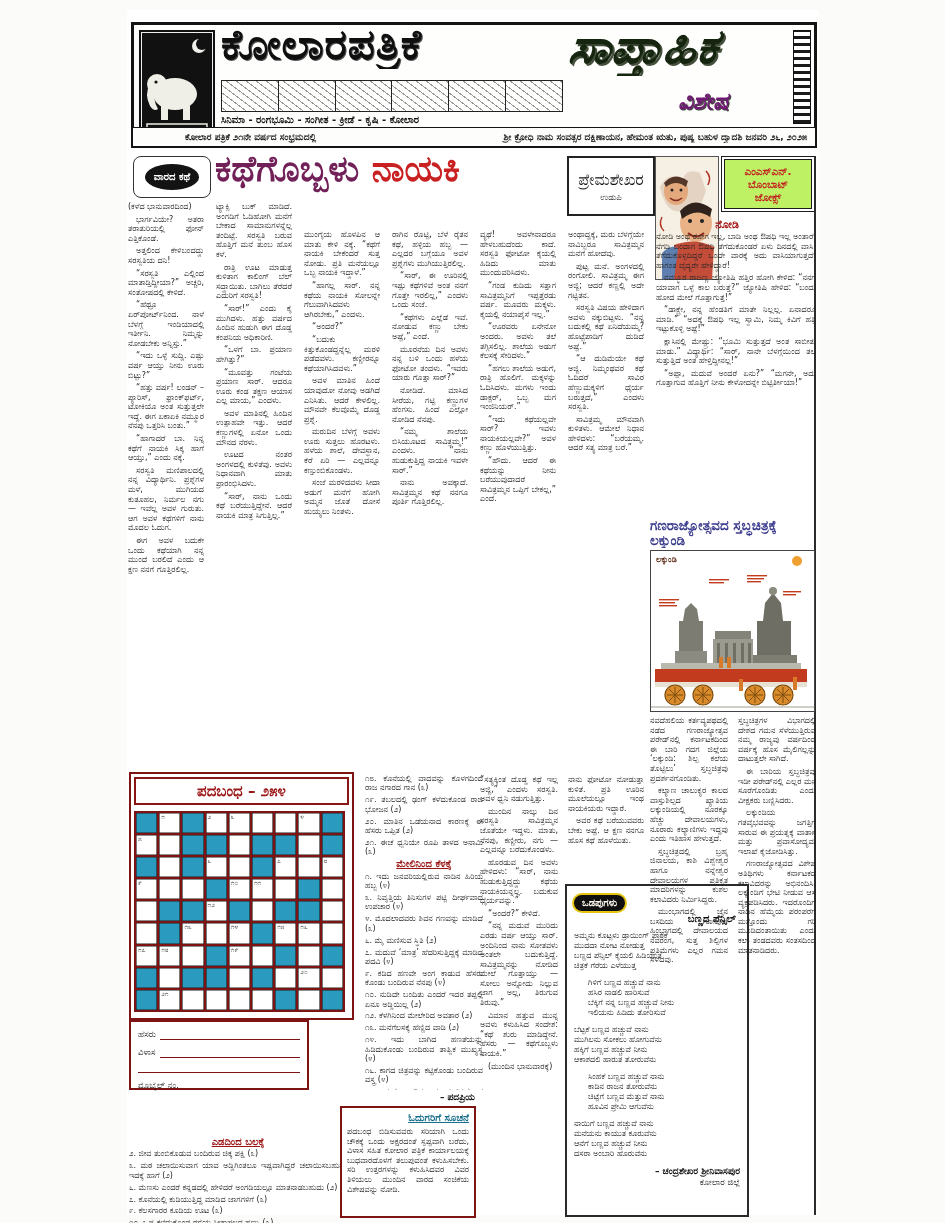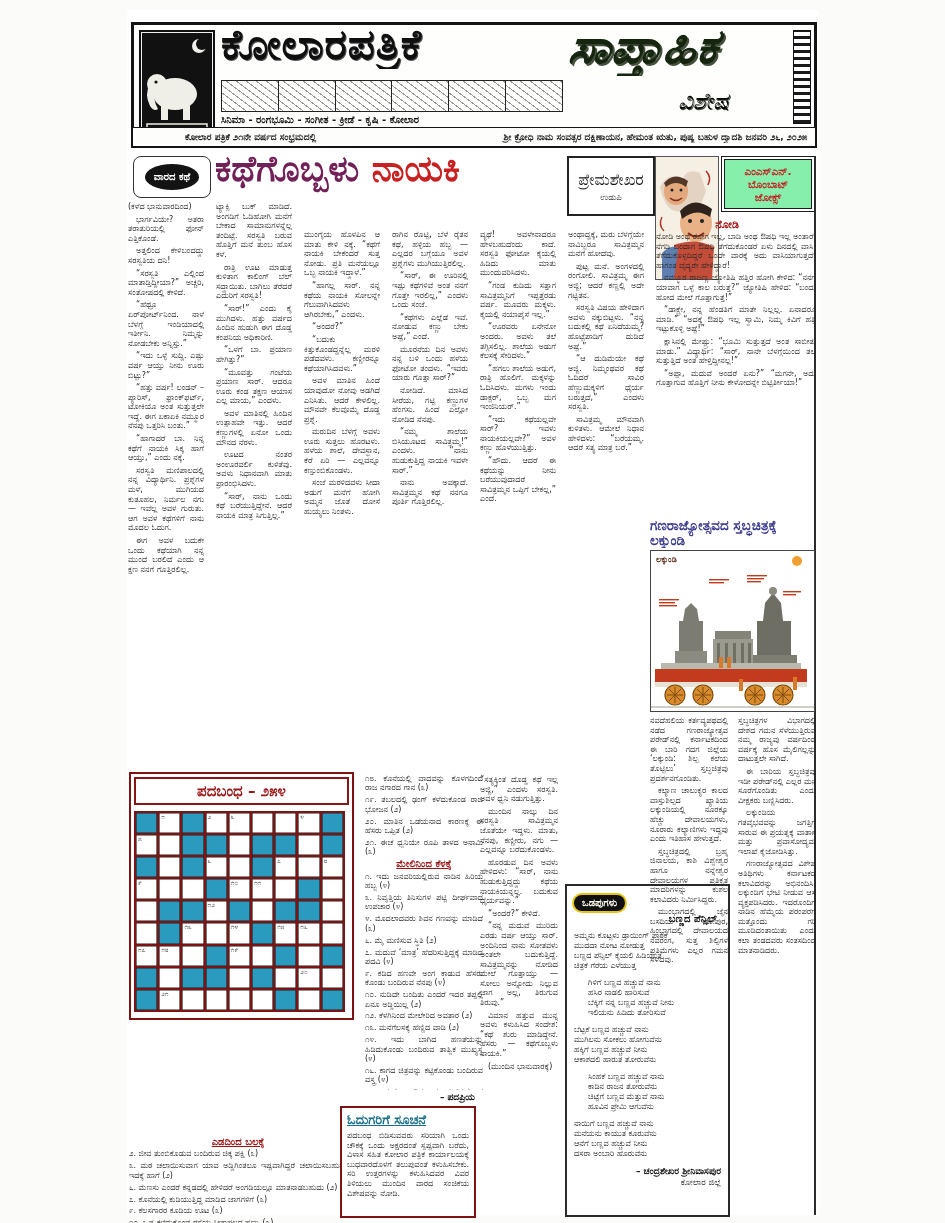--- a/index.html
+++ b/index.html
@@ -22,22 +22,22 @@
   .mast-strip{position:absolute;left:88px;top:56px;width:340px;height:30px;border:1px solid #222;
               display:flex;}
   .mast-strip span{flex:1;border-right:1px solid #222;
       background:repeating-linear-gradient(37deg,#fff 0 2px,#9a9a92 2px 3px,#fff 3px 6px);}
   .mast-strip span:last-child{border-right:none;}
   .mast-tag{position:absolute;left:88px;top:90px;font-size:10px;font-weight:bold;color:#161616;
             width:345px;white-space:nowrap;overflow:hidden;}
   .mast-week1{position:absolute;left:436px;top:-6px;font-size:48px;font-weight:bold;font-style:italic;
               color:#16250f;transform:skewX(-5deg);text-shadow:2px 2px 0 #44503c;white-space:nowrap;
               width:230px;overflow:hidden;}
-  .mast-week2{position:absolute;left:545px;top:64px;font-size:23px;font-weight:normal;font-style:italic;
-              color:#000000;text-shadow:1px 1px 0 #44503c;white-space:nowrap;overflow:hidden;width:120px;}
+  .mast-week2{position:absolute;left:545px;top:64px;font-size:23px;font-weight:bold;font-style:italic;
+              color:#701a75;text-shadow:1px 1px 0 #44503c;white-space:nowrap;overflow:hidden;width:120px;}
   .mast-orn{position:absolute;right:4px;top:6px;width:16px;height:92px;
       background:repeating-linear-gradient(0deg,#1a1a1a 0 3px,#fff 3px 7px);border:1px solid #111;}
   .mast-bottom{position:absolute;left:0;bottom:0;width:100%;height:18px;border-top:1px solid #141414;
                display:flex;justify-content:space-between;align-items:center;background:#fdfdfb;}
   .mast-bottom .bn{font-size:9px;font-weight:bold;margin:0 8px;white-space:nowrap;overflow:hidden;padding-left:44px;}
   .mast-bottom .bn.date{max-width:430px;}
 
   
   .badge-box{left:6px;top:146px;width:76px;height:40px;border:1px solid #333;border-radius:8px;
              display:flex;align-items:center;justify-content:center;}
@@ -48,21 +48,21 @@
   .headline .h1a{color:#722058;}
   .headline .h1b{color:#c92121;}
   .byline-box{left:441px;top:147px;width:84px;height:56px;border:1px solid #222;
               box-shadow:0 0 0 1px #222, 0 0 0 3px #fff inset;display:flex;flex-direction:column;
               align-items:center;justify-content:center;background:#fff;}
   .byline-box .auth{font-size:16px;font-weight:normal;color:#111;}
   .byline-box .place{font-size:8.5px;color:#333;margin-top:3px;}
 
   .cartoon{left:528px;top:146px;width:62px;height:122px;border:1px solid #555;background:#f6f1e6;overflow:hidden;}
   .jokes-box{left:594px;top:146px;width:92px;height:54px;border:1px solid #1c1c1c;
-             box-shadow:0 0 0 2px #fff inset,0 0 0 3px #1c1c1c inset;background:#86efac;
+             box-shadow:0 0 0 2px #fff inset,0 0 0 3px #1c1c1c inset;background:#bef264;
              display:flex;flex-direction:column;align-items:center;justify-content:center;}
   .jokes-box div{color:#c22323;font-weight:bold;font-size:10.5px;line-height:13px;}
   .nodi{left:540px;top:208px;width:120px;text-align:center;color:#a31212;font-weight:bold;font-size:11px;}
 
   
   .vrule{left:687px;top:146px;width:1.5px;height:1059px;background:#2c2c2c;}
 
   
   .cw-box{left:2px;top:762px;width:221px;height:244px;border:2px solid #7d1313;background:#fff;}
   .cw-title{margin:3px;border:2px solid #8a1515;color:#9b1616;font-weight:bold;font-size:15px;
@@ -82,25 +82,25 @@
   .clue-head{color:#9b1616;font-weight:bold;text-decoration:underline;text-align:center;
              font-size:10px;margin:2px 0 3px 0;}
   .clues{font-size:8px;line-height:9.4px;text-align:justify;color:#242424;overflow:hidden;position:absolute;}
   .clues p{margin:0 0 2.5px 0;}
   .left-clues{left:2px;top:1080px;width:218px;height:124px;border-bottom:8px solid #b91c1c;margin-top:45px;}
   .right-clues{left:238px;top:764px;width:118px;height:316px;}
   .pada-sig{left:248px;top:1082px;width:100px;text-align:right;font-weight:bold;font-size:9px;color:#111;}
 
   .notice-box{left:213px;top:1096px;width:136px;height:112px;border:2px solid #7d1313;background:#fff;
               padding:3px 5px;box-sizing:border-box;overflow:hidden;}
-  .notice-head{color:#19708d;font-weight:bold;text-decoration:underline;text-align:left;font-size:13px;margin:1px 0 3px;}
+  .notice-head{color:#19708d;font-weight:bold;text-decoration:underline;text-align:right;font-size:10px;margin:1px 0 3px;}
   .notice-text{font-size:8px;line-height:9.6px;text-align:justify;color:#242424;}
 
   
-  .poem-box{left:438px;top:874px;width:165px;height:333px;border:2px solid #2a2a2a;background:#fff;
+  .poem-box{left:438px;top:874px;width:184px;height:333px;border:2px solid #2a2a2a;background:#fff;
             box-sizing:border-box;padding:5px 7px;overflow:hidden;}
   .poem-badge{display:inline-block;background:#101010;color:#fffdf2;font-weight:bold;font-size:10px;
               padding:2px 8px;border-radius:9px;box-shadow:0 0 0 2px #e6c512;}
   .poem-title{text-align:right;font-weight:bold;font-size:10px;color:#111;margin:2px 4px 6px 0;}
   .poem p{font-size:8px;line-height:10px;margin:0 0 7px 0;white-space:pre-line;color:#222;}
   .poem p:nth-child(even){margin-left:14px;}
   .poem-sig{text-align:right;font-weight:bold;font-size:9px;color:#111;margin-top:2px;}
   .poem-place{text-align:right;font-size:8.5px;color:#222;}
 
   
@@ -209,21 +209,21 @@
       <p data-interactable="false">ಸರಸ್ವತಿ ಮಣಿಪಾಲದಲ್ಲಿ ನನ್ನ ವಿದ್ಯಾರ್ಥಿನಿ. ಪ್ರಶ್ನೆಗಳ ಮಳೆ, ಮುಗಿಯದ ಕುತೂಹಲ, ನಿರ್ಮಲ ನಗು — ಇವೆಲ್ಲ ಅವಳ ಗುರುತು. ಆಗ ಅವಳ ಕಥೆಗಳಿಗೆ ನಾನು ಮೊದಲ ಓದುಗ.</p>
       <p data-interactable="false">ಈಗ ಅವಳ ಬದುಕೇ ಒಂದು ಕಥೆಯಾಗಿ ನನ್ನ ಮುಂದೆ ಬರಲಿದೆ ಎಂದು ಆ ಕ್ಷಣ ನನಗೆ ಗೊತ್ತಿರಲಿಲ್ಲ.</p>
     </div>
   <div class="txtcol" style="left:89px;top:192px;width:76px;height:568px;" data-interactable="false">
       <p data-interactable="false">ಟ್ಯಾಕ್ಸಿ ಬುಕ್ ಮಾಡಿದೆ. ಅಂಗಡಿಗೆ ಓಡಿಹೋಗಿ ಮನೆಗೆ ಬೇಕಾದ ಸಾಮಾನುಗಳನ್ನೆಲ್ಲ ತಂದಿಟ್ಟೆ. ಸರಸ್ವತಿ ಬರುವ ಹೊತ್ತಿಗೆ ಮನೆ ತುಂಬ ಹೊಸ ಕಳೆ.</p>
       <p data-interactable="false">ರಾತ್ರಿ ಊಟ ಮಾಡುತ್ತ ಕುಳಿತಾಗ ಕಾಲಿಂಗ್ ಬೆಲ್ ಸದ್ದಾಯಿತು. ಬಾಗಿಲು ತೆರೆದರೆ ಎದುರಿಗೆ ಸರಸ್ವತಿ!</p>
       <p data-interactable="false">“ಸಾರ್!” ಎಂದು ಕೈ ಮುಗಿದಳು. ಹತ್ತು ವರ್ಷದ ಹಿಂದಿನ ಹುಡುಗಿ ಈಗ ದೊಡ್ಡ ಕಂಪನಿಯ ಅಧಿಕಾರಿಣಿ.</p>
       <p data-interactable="false">“ಒಳಗೆ ಬಾ. ಪ್ರಯಾಣ ಹೇಗಿತ್ತು?”</p>
       <p data-interactable="false">“ಮೂವತ್ತು ಗಂಟೆಯ ಪ್ರಯಾಣ ಸಾರ್. ಆದರೂ ಊರು ಕಂಡ ತಕ್ಷಣ ಆಯಾಸ ಎಲ್ಲ ಮಾಯ,” ಎಂದಳು.</p>
       <p data-interactable="false">ಅವಳ ಮಾತಿನಲ್ಲಿ ಹಿಂದಿನ ಉತ್ಸಾಹವೇ ಇತ್ತು. ಆದರೆ ಕಣ್ಣುಗಳಲ್ಲಿ ಏನೋ ಒಂದು ಮೌನದ ನೆರಳು.</p>
-      <p data-interactable="false">ಊಟದ ನಂತರ ಅಂಊರವರ್ಲಿ ಕುಳಿತೆವು. ಅವಳು ನಿಧಾನವಾಗಿ ಮಾತು ಪ್ರಾರಂಭಿಸಿದಳು.</p>
+      <p data-interactable="false">ಊಟದ ನಂತರ ಅಂಗಳದಲ್ಲಿ ಕುಳಿತೆವು. ಅವಳು ನಿಧಾನವಾಗಿ ಮಾತು ಪ್ರಾರಂಭಿಸಿದಳು.</p>
       <p data-interactable="false">“ಸಾರ್, ನಾನು ಒಂದು ಕಥೆ ಬರೆಯುತ್ತಿದ್ದೇನೆ. ಆದರೆ ನಾಯಕಿ ಮಾತ್ರ ಸಿಗುತ್ತಿಲ್ಲ.”</p>
     </div>
   <div class="txtcol" style="left:177px;top:220px;width:76px;height:540px;" data-interactable="false">
       <p data-interactable="false">ಮುಂಗೈಯ ಹೊಳಪಿನ ಆ ಮಾತು ಕೇಳಿ ನಕ್ಕೆ. “ಕಥೆಗೆ ನಾಯಕಿ ಬೇಕೆಂದರೆ ಸುತ್ತ ನೋಡು. ಪ್ರತಿ ಮನೆಯಲ್ಲೂ ಒಬ್ಬ ನಾಯಕಿ ಇದ್ದಾಳೆ.”</p>
       <p data-interactable="false">“ಹಾಗಲ್ಲ ಸಾರ್. ನನ್ನ ಕಥೆಯ ನಾಯಕಿ ಸೋಲನ್ನೇ ಗೆಲುವಾಗಿಸಿದವಳು ಆಗಿರಬೇಕು,” ಎಂದಳು.</p>
       <p data-interactable="false">“ಅಂದರೆ?”</p>
       <p data-interactable="false">“ಬದುಕು ಕಿತ್ತುಕೊಂಡದ್ದನ್ನೆಲ್ಲ ಮರಳಿ ಪಡೆದವಳು. ಕಣ್ಣೀರನ್ನೂ ಕಥೆಯಾಗಿಸಿದವಳು.”</p>
       <p data-interactable="false">ಅವಳ ಮಾತಿನ ಹಿಂದೆ ಯಾವುದೋ ನೋವು ಅಡಗಿದೆ ಎನಿಸಿತು. ಆದರೆ ಕೇಳಲಿಲ್ಲ. ಮೌನವೇ ಕೆಲವೊಮ್ಮೆ ದೊಡ್ಡ ಪ್ರಶ್ನೆ.</p>
       <p data-interactable="false">ಮರುದಿನ ಬೆಳಗ್ಗೆ ಅವಳು ಊರು ಸುತ್ತಲು ಹೊರಟಳು. ಹಳೆಯ ಶಾಲೆ, ದೇವಸ್ಥಾನ, ಕೆರೆ ಏರಿ — ಎಲ್ಲವನ್ನೂ ಕಣ್ತುಂಬಿಕೊಂಡಳು.</p>
       <p data-interactable="false">ಸಂಜೆ ಮರಳಿದವಳು ಸೀದಾ ಅಡುಗೆ ಮನೆಗೆ ಹೋಗಿ ಅಮ್ಮನ ಜೊತೆ ದೋಸೆ ಹುಯ್ಯಲು ನಿಂತಳು.</p>
@@ -255,20 +255,24 @@
 
   <div class="txtcol" style="left:353px;top:765px;width:78px;height:440px;" data-interactable="false">
       <p data-interactable="false">“ಸತ್ಯಕ್ಕಿಂತ ದೊಡ್ಡ ಕಥೆ ಇಲ್ಲ ಅಜ್ಜಿ,” ಎಂದಳು ಸರಸ್ವತಿ. ಅವಳ ಧ್ವನಿ ನಡುಗುತ್ತಿತ್ತು.</p>
       <p data-interactable="false">ಮುಂದಿನ ನಾಲ್ಕು ದಿನ ಸರಸ್ವತಿ ಸಾವಿತ್ರಮ್ಮನ ಜೊತೆಯೇ ಇದ್ದಳು. ಮಾತು, ನೆನಪು, ಕಣ್ಣೀರು, ನಗು — ಎಲ್ಲವನ್ನೂ ಬರೆದುಕೊಂಡಳು.</p>
       <p data-interactable="false">ಹೊರಡುವ ದಿನ ಅವಳು ಹೇಳಿದಳು: “ಸಾರ್, ನಾನು ಹುಡುಕುತ್ತಿದ್ದದ್ದು ಕಥೆಯ ನಾಯಕಿಯನ್ನಲ್ಲ. ಬದುಕುವ ಧೈರ್ಯವನ್ನು.”</p>
       <p data-interactable="false">“ಅಂದರೆ?” ಕೇಳಿದೆ.</p>
       <p data-interactable="false">“ನನ್ನ ಮದುವೆ ಮುರಿದು ಎರಡು ವರ್ಷ ಆಯ್ತು ಸಾರ್. ಅಂದಿನಿಂದ ನಾನು ಸೋತವಳು ಅಂತಲೇ ಬದುಕುತ್ತಿದ್ದೆ. ಸಾವಿತ್ರಮ್ಮನನ್ನು ನೋಡಿದ ಮೇಲೆ ಗೊತ್ತಾಯ್ತು — ಸೋಲು ಅನ್ನೋದು ನಿಲ್ಲುವ ಜಾಗ ಅಲ್ಲ, ತಿರುಗುವ ತಿರುವು.”</p>
       <p data-interactable="false">ವಿಮಾನ ಹತ್ತುವ ಮುನ್ನ ಅವಳು ಕಳುಹಿಸಿದ ಸಂದೇಶ: “ಕಥೆ ಶುರು ಮಾಡಿದ್ದೇನೆ. ಹೆಸರು — ಕಥೆಗೊಬ್ಬಳು ನಾಯಕಿ.”</p>
       <p data-interactable="false">(ಮುಂದಿನ ಭಾನುವಾರಕ್ಕೆ)</p>
     </div>
+  <div class="txtcol" style="left:441px;top:765px;width:76px;height:103px;" data-interactable="false">
+      <p data-interactable="false">ನಾನು ಫೋಟೋ ನೋಡುತ್ತಾ ಕುಳಿತೆ. ಪ್ರತಿ ಊರಿನ ಮೂಲೆಯಲ್ಲೂ ಇಂಥ ನಾಯಕಿಯರು ಇದ್ದಾರೆ.</p>
+      <p data-interactable="false">ಅವರ ಕಥೆ ಬರೆಯುವವರು ಬೇಕು ಅಷ್ಟೆ. ಆ ಕ್ಷಣ ನನಗೂ ಹೊಸ ಕಥೆ ಹೊಳೆಯಿತು.</p>
+    </div>
 
   <div class="abs cw-box" data-interactable="false">
     <div class="cw-title" data-interactable="false">ಪದಬಂಧ – ೨೫೪</div>
     <div class="cw-grid" data-interactable="false">
         <div class="cw-cell filled" data-interactable="false"></div>
         <div class="cw-cell" data-interactable="false">
           <span class="num" data-interactable="false">೧</span>
         </div>
         <div class="cw-cell filled" data-interactable="false"></div>
         <div class="cw-cell" data-interactable="false">
@@ -385,20 +389,36 @@
         <div class="cw-cell" data-interactable="false"></div>
         <div class="cw-cell" data-interactable="false"></div>
         <div class="cw-cell" data-interactable="false"></div>
         <div class="cw-cell" data-interactable="false"></div>
         <div class="cw-cell filled" data-interactable="false"></div>
         <div class="cw-cell" data-interactable="false"></div>
         <div class="cw-cell filled" data-interactable="false"></div>
       </div>
   </div>
 
+  <div class="abs form-box" data-interactable="false">
+    <div class="form-row">
+      <span class="form-label" data-interactable="false">ಹೆಸರು</span>
+      <span class="form-line" data-interactable="false"></span>
+    </div>
+    <div class="form-row">
+      <span class="form-label" data-interactable="false">ವಿಳಾಸ</span>
+      <span class="form-line" data-interactable="false"></span>
+    </div>
+    <div class="form-row">
+        <span class="form-line" data-interactable="false"></span>
+      </div>
+    <div class="form-row">
+      <span class="form-label" data-interactable="false">ಮೊಬೈಲ್ ನಂ.</span>
+    </div>
+  </div>
 
   <div class="clues left-clues" data-interactable="false">
     <div class="clue-head" data-interactable="false">ಎಡದಿಂದ ಬಲಕ್ಕೆ</div>
     <div data-interactable="false">
         <p data-interactable="false">೨. ಜೀವ ತುಂಬಿಕೊಡುವ ಬಂದಿರುವ ಚಿಕ್ಕ ಪಕ್ಷಿ (೩)</p>
         <p data-interactable="false">೩. ಮಠ ಚಲಾಯಿಸುವಾಗ ಯಾವ ಅಡ್ಡಿಗಿಂತಲೂ ಇಷ್ಟವಾಗಿದ್ದರೆ ಚಲಾಯಿಸಬಹುದು ಇದಕ್ಕೆ ಹಾಗೆ (೨)</p>
         <p data-interactable="false">೬. ಮೆಣಸು ಎಂದರೆ ಕನ್ನಡದಲ್ಲಿ ಹೇಳಿದರೆ ಅಂಗಡಿಯಲ್ಲೂ ಮಾತನಾಡಬಹುದು (೨)</p>
         <p data-interactable="false">೭. ಕೊನೆಯಲ್ಲಿ ಕುಡಿಯುತ್ತಿದ್ದ ಮಾಡಿದ ಜಾಗಗಳಿಗೆ (೩)</p>
         <p data-interactable="false">೯. ಕೆಲಸಗಾರರ ಕೂಡಿಯ ಊಟ (೩)</p>
         <p data-interactable="false">೧೦. ಒಪ್ಪ ಕಳೆದುಕೊಂಡ ರಸ್ತೆಯ ಸೀತಾಫಲದ ಹಣ್ಣು (೩)</p>

